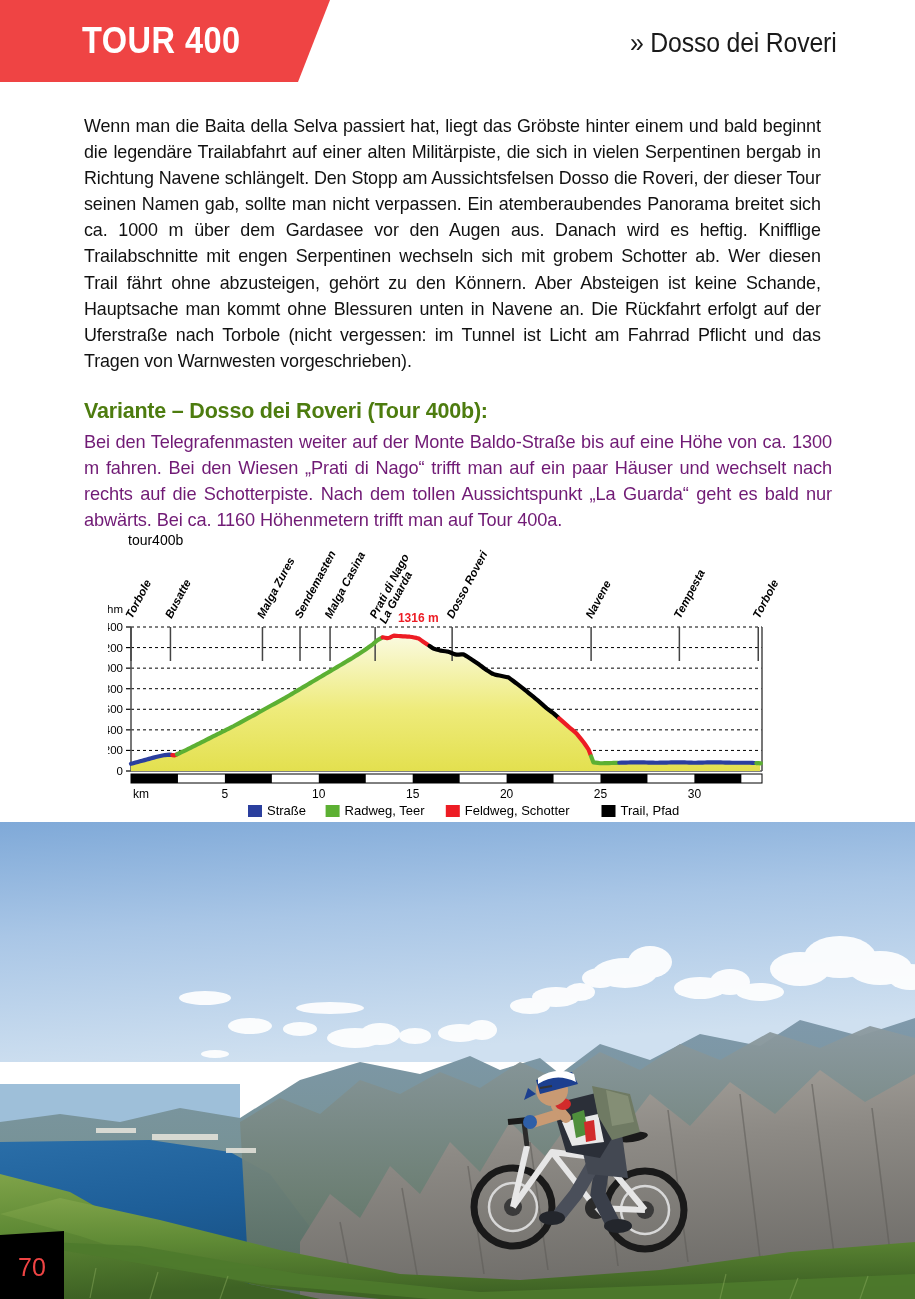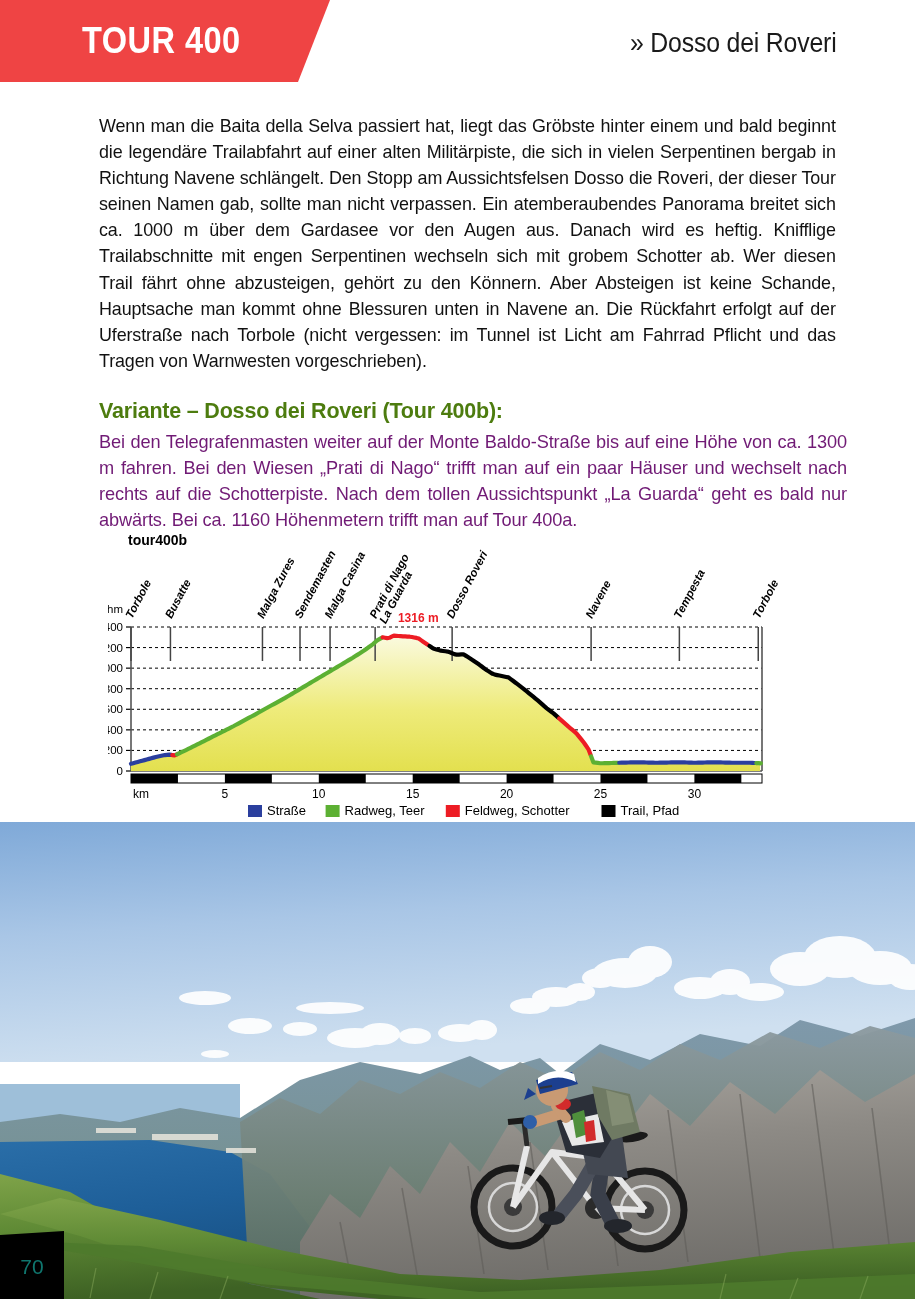--- a/index.html
+++ b/index.html
@@ -34,21 +34,21 @@
     position: absolute; right: 78px; top: 28px;
     font-size: 27px;
     color: #1a1a1a;
     font-family: "Liberation Sans", sans-serif;
     letter-spacing: -0.2px;
     transform: scaleX(0.92);
     transform-origin: right center;
   }
 
   
-  .content { position: absolute; top: 113px; left: 99px; width: 748px; }
+  .content { position: absolute; top: 113px; left: 84px; width: 748px; }
   .body-par {
     font-size: 18.2px;
     line-height: 26.1px;
     color: #111;
     text-align: justify;
     letter-spacing: -0.12px;
     transform: scaleX(0.985);
     transform-origin: left top;
   }
   .section-title {
@@ -69,37 +69,37 @@
   }
 
   
   .chart-panel {
     position: absolute; left: 108px; top: 527px;
     width: 694px; height: 295px;
     background: #ffffff;
   }
   .chart-title {
     position: absolute; left: 20px; top: 5px;
-    font-size: 14px; font-weight: bold; color: #000;
+    font-size: 14px; font-weight: normal; color: #000;
   }
   .chart-svg { position: absolute; left: 0; top: 0; }
 
   
   .photo { position: absolute; left: 0; top: 822px; width: 915px; height: 477px; overflow: hidden; }
   .photo svg { display: block; }
 
   
   .page-num-box {
     position: absolute; left: 0; bottom: 0;
     width: 64px; height: 68px;
     background: #000;
     clip-path: polygon(0 4px, 64px 0, 64px 68px, 0 68px);
     display: flex; align-items: center; justify-content: center;
   }
-  .page-num { color: #0f766e; font-size: 21px; padding-top: 4px; }
+  .page-num { color: #ef4444; font-size: 25px; padding-top: 4px; }
 </style>
 </head>
 <body>
 
 <div class="page">
 
   <div class="header">
     <div class="tour-tab">
       <span class="tour-tab-label">TOUR 400</span>
     </div>

